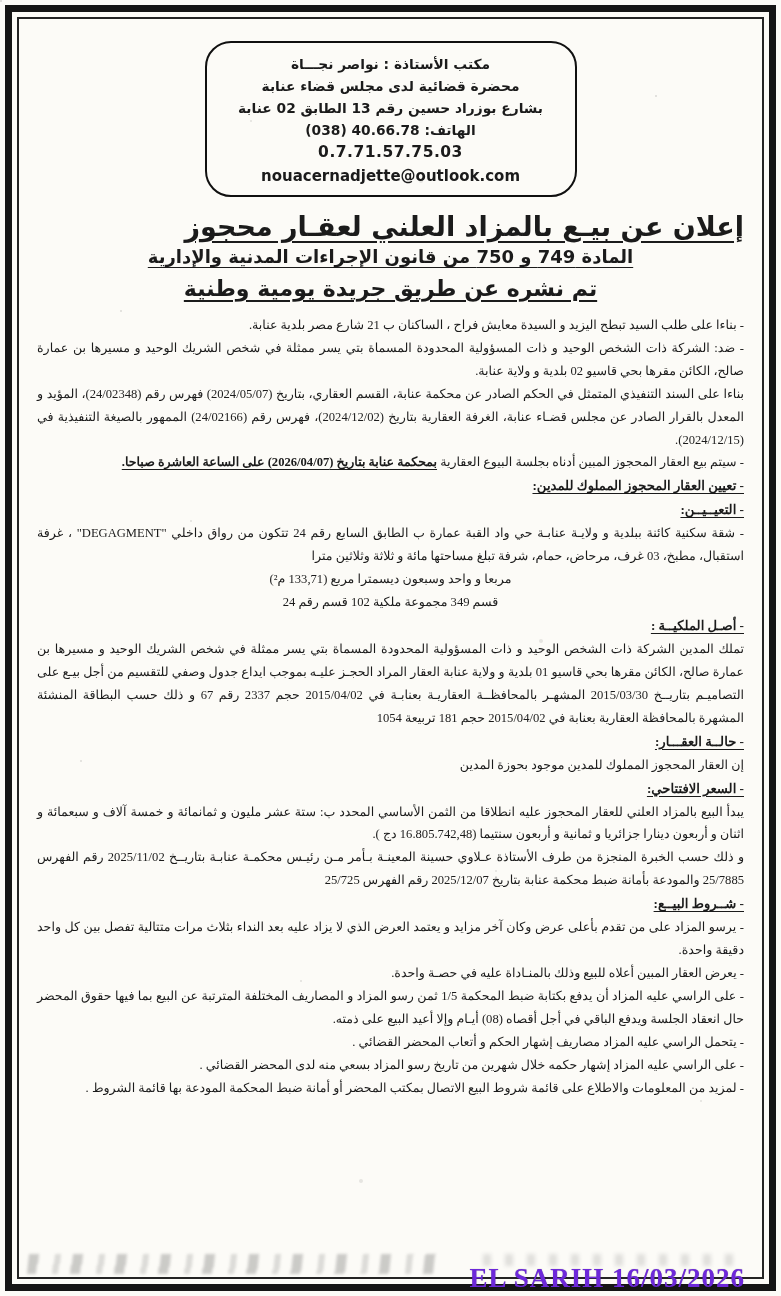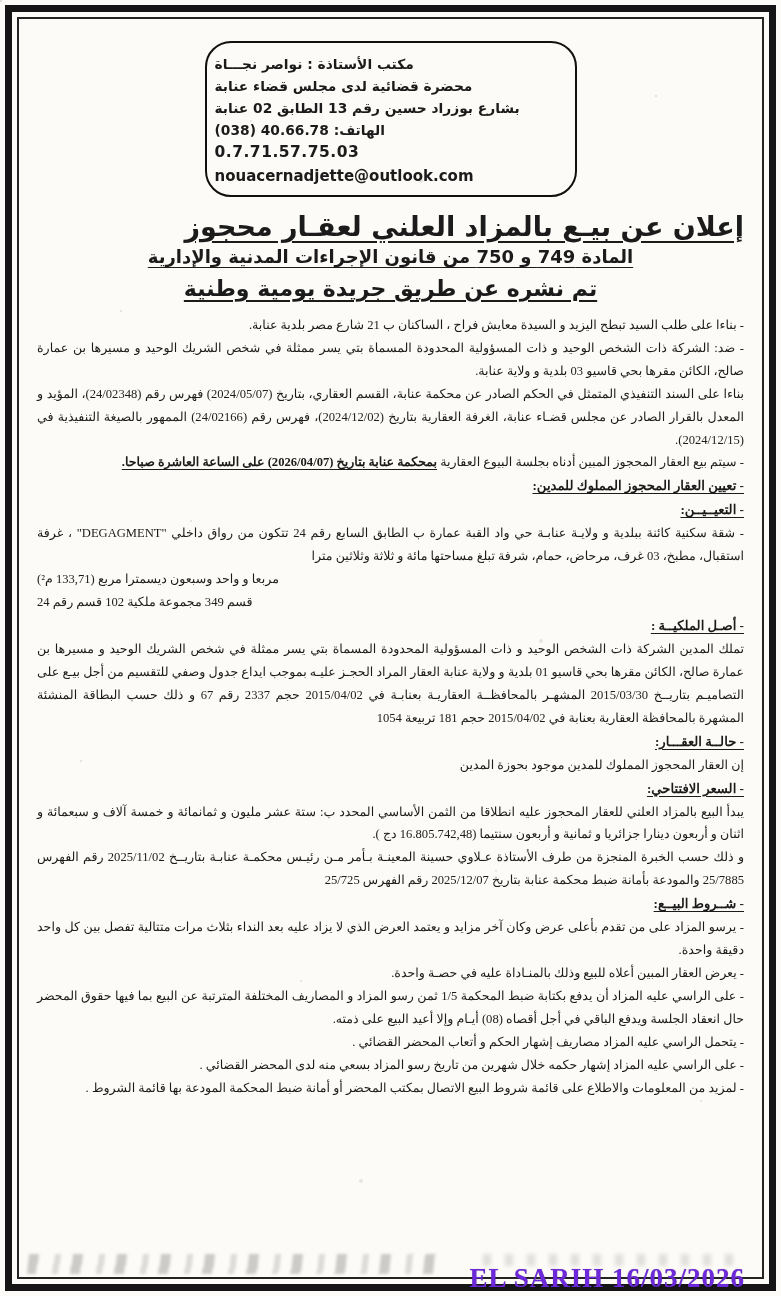--- a/index.html
+++ b/index.html
@@ -14,38 +14,38 @@
     540px 640px 0 1px rgba(40,40,40,.10),300px 980px 0 0 rgba(40,40,40,.13),
     700px 1100px 0 0 rgba(40,40,40,.12),190px 520px 0 0 rgba(40,40,40,.12),
     610px 420px 0 0 rgba(40,40,40,.10),360px 1180px 0 1px rgba(40,40,40,.10),
     250px 120px 0 0 rgba(40,40,40,.12),495px 870px 0 0 rgba(40,40,40,.12);}
   .outer-frame{position:absolute;inset:5px;border:7px solid #151515;pointer-events:none;z-index:4;}
   .inner-frame{position:absolute;inset:17px;border:2px solid #242424;pointer-events:none;z-index:4;}
   .content{position:absolute;inset:19px;padding:10px 18px 8px;direction:rtl;z-index:2;}
 
   .office-box{
     width:352px;margin:12px auto 0;border:2px solid #101010;border-radius:26px;
-    padding:10px 8px 8px;text-align:left;font-weight:bold;
+    padding:10px 8px 8px;text-align:center;font-weight:bold;
   }
   .office-box .ar{font-size:13.8px;line-height:1.6;}
   .office-box .num{direction:ltr;font-size:15.5px;line-height:1.5;letter-spacing:.5px;}
   .office-box .mail{direction:ltr;font-size:15px;line-height:1.5;}
 
   .title-main{margin-top:14px;text-align:right;font-weight:bold;font-size:27px;
     text-decoration:underline;text-underline-offset:5px;}
   .title-sub1{margin-top:4px;text-align:center;font-weight:bold;font-size:18px;
     text-decoration:underline;text-underline-offset:4px;}
   .title-sub2{margin-top:9px;text-align:center;font-weight:bold;font-size:22px;
     text-decoration:underline;text-underline-offset:4px;}
 
   .doc{margin-top:13px;font-size:12.6px;line-height:1.82;text-align:justify;font-family:Liberation Serif, serif;}
   .doc p{margin:0;}
   .sec-h{font-weight:bold;text-decoration:underline;text-underline-offset:3px;font-size:13.2px;}
   .hl{font-weight:bold;text-decoration:underline;text-underline-offset:3px;}
-  .center{text-align:left;}
+  .center{text-align:center;}
   .mt-lg{margin-top:22px;} .mt-md{margin-top:10px;} .mt-sm{margin-top:6px;}
 
   .journal-stamp{
     position:absolute;right:36px;bottom:2px;z-index:6;direction:ltr;
     font-family:"Liberation Serif","DejaVu Serif",serif;font-weight:bold;
     font-size:27px;letter-spacing:1px;color:#6d28d9;text-shadow:0 0 1px rgba(0,0,0,.35);
   }
   .ink-smudge{
     position:absolute;left:28px;bottom:22px;width:410px;height:20px;z-index:3;
     background:repeating-linear-gradient(93deg,rgba(55,55,55,.45) 0 10px,transparent 10px 26px,
@@ -75,21 +75,21 @@
     <div class="num">0.7.71.57.75.03</div>
     <div class="mail">nouacernadjette@outlook.com</div>
   </div>
 
   <div class="title-main">إعلان عن بيـع بالمزاد العلني لعقـار محجوز</div>
   <div class="title-sub1">المادة 749 و 750 من قانون الإجراءات المدنية والإدارية</div>
   <div class="title-sub2">تم نشره عن طريق جريدة يومية وطنية</div>
 
   <div class="doc">
     <p>- بناءا على طلب السيد تبطح اليزيد و السيدة معايش فراح ، الساكنان ب 21 شارع مصر بلدية عنابة.</p>
-    <p>- ضد: الشركة ذات الشخص الوحيد و ذات المسؤولية المحدودة المسماة بتي يسر ممثلة في شخص الشريك الوحيد و مسيرها بن عمارة صالح، الكائن مقرها بحي قاسيو 03 بلدية و ولاية عنابة.</p>
+    <p>- ضد: الشركة ذات الشخص الوحيد و ذات المسؤولية المحدودة المسماة بتي يسر ممثلة في شخص الشريك الوحيد و مسيرها بن عمارة صالح، الكائن مقرها بحي قاسيو 02 بلدية و ولاية عنابة.</p>
     <p>بناءا على السند التنفيذي المتمثل في الحكم الصادر عن محكمة عنابة، القسم العقاري، بتاريخ (2024/05/07) فهرس رقم (24/02348)، المؤيد و المعدل بالقرار الصادر عن مجلس قضـاء عنابة، الغرفة العقارية بتاريخ (2024/12/02)، فهرس رقم (24/02166) الممهور بالصيغة التنفيذية في (2024/12/15).</p>
     <p><span>- سيتم بيع العقار المحجوز المبين أدناه بجلسة البيوع العقارية </span><span class="hl">بمحكمة عنابة بتاريخ (2026/04/07) على الساعة العاشرة صباحا.</span></p>
 
     <p class="sec-h mt-lg">- تعيين العقار المحجوز المملوك للمدين:</p>
 
     <p class="sec-h mt-md">- التعيــيــن:</p>
     <p>- شقة سكنية كائنة ببلدية و ولايـة عنابـة حي واد القبة عمارة ب الطابق السابع رقم 24 تتكون من رواق داخلي "DEGAGMENT" ، غرفة استقبال، مطبخ، 03 غرف، مرحاض، حمام، شرفة تبلغ مساحتها مائة و ثلاثة وثلاثين مترا</p>
     <p class="center">مربعا و واحد وسبعون ديسمترا مربع (133,71 م²)</p>
     <p class="center">قسم 349 مجموعة ملكية 102 قسم رقم 24</p>
 

